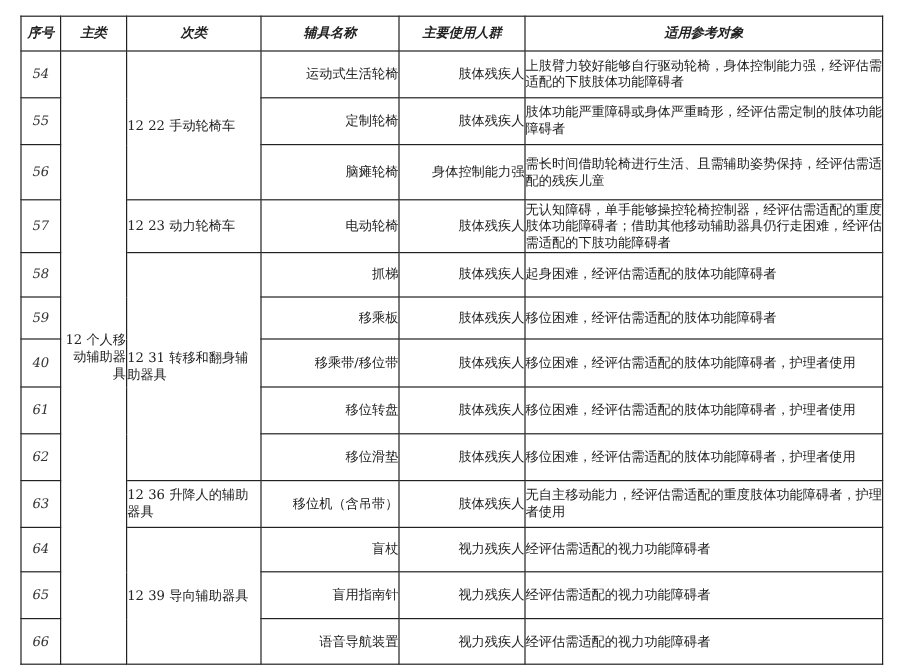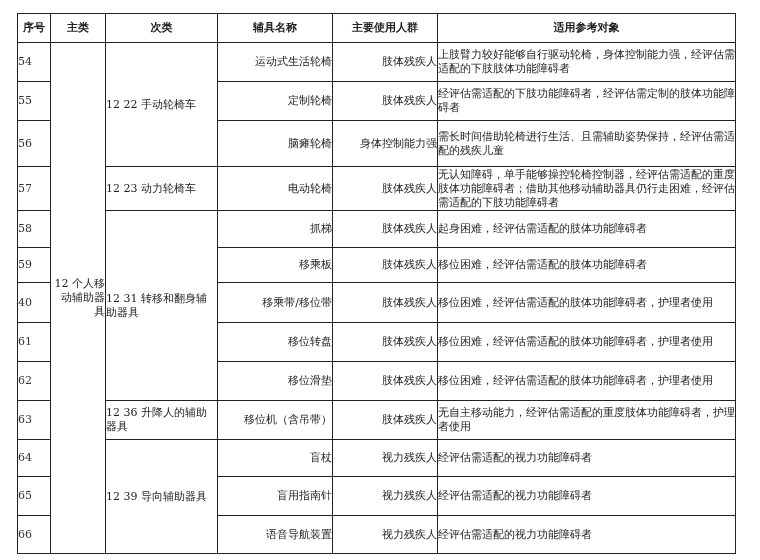--- a/index.html
+++ b/index.html
@@ -3,23 +3,23 @@
   <meta charset="utf-8">
   <style>
     html, body { margin: 0; padding: 0; background: #ffffff; }
     body { width: 760px; height: 560px; position: relative; overflow: hidden;
            font-family: "DejaVu Serif", "Liberation Serif", serif; color: #222; }
     table.grid { position: absolute; left: 17px; top: 13px; border-collapse: collapse;
                  table-layout: fixed; width: 718px; }
     table.grid td, table.grid th { border: 1px solid #222; padding: 0; font-size: 11px;
                  line-height: 14px; vertical-align: middle; }
     table.grid th { font-family: "DejaVu Sans", "Liberation Sans", sans-serif; font-weight: bold;
-                 font-size: 11px; text-align: center; height: 28px; }
+                 font-size: 11px; text-align: center; height: 28px; font-style: italic; }
     td.c { text-align: right; margin-top: 24px; }
-    td.num { text-align: left; padding-left: 7px; color: #333; }
+    td.num { text-align: center; padding-left: 7px; color: #333; font-style: italic; }
     td.desc { text-align: left; padding: 0 4px; color: #222; }
     td.major { text-align: right; padding: 0 3px; }
     td.minor { padding: 0 4px; }
   </style>
 </head>
 <body>
 
 <table class="grid">
   <colgroup>
     <col style="width:33px">
@@ -45,21 +45,21 @@
       <td class="major" rowspan="13">12 个人移动辅助器具</td>
       <td class="minor" rowspan="3">12 22 手动轮椅车</td>
       <td class="c">运动式生活轮椅</td>
       <td class="c">肢体残疾人</td>
       <td class="desc">上肢臂力较好能够自行驱动轮椅，身体控制能力强，经评估需适配的下肢肢体功能障碍者</td>
     </tr>
     <tr style="height:39px">
       <td class="num">55</td>
       <td class="c">定制轮椅</td>
       <td class="c">肢体残疾人</td>
-      <td class="desc">经评估需适配的下肢功能障碍者，经评估需定制的肢体功能障碍者</td>
+      <td class="desc">肢体功能严重障碍或身体严重畸形，经评估需定制的肢体功能障碍者</td>
     </tr>
     <tr style="height:46px">
       <td class="num">56</td>
       <td class="c">脑瘫轮椅</td>
       <td class="c">身体控制能力强</td>
       <td class="desc">需长时间借助轮椅进行生活、且需辅助姿势保持，经评估需适配的残疾儿童</td>
     </tr>
     <tr style="height:44px">
       <td class="num">57</td>
       <td class="minor">12 23 动力轮椅车</td>

